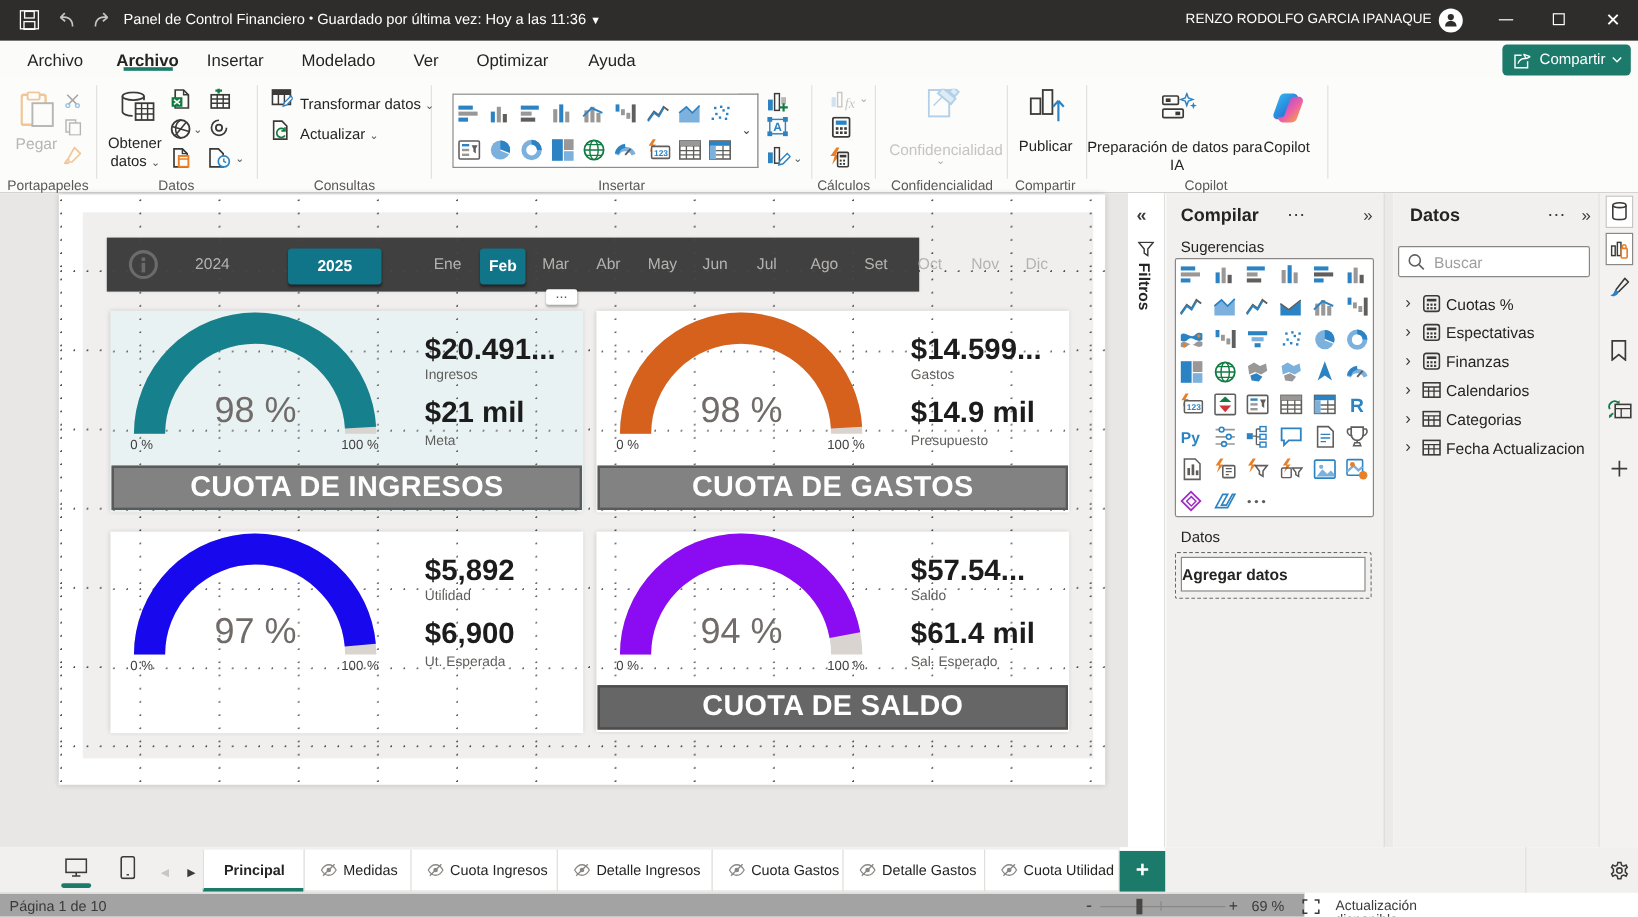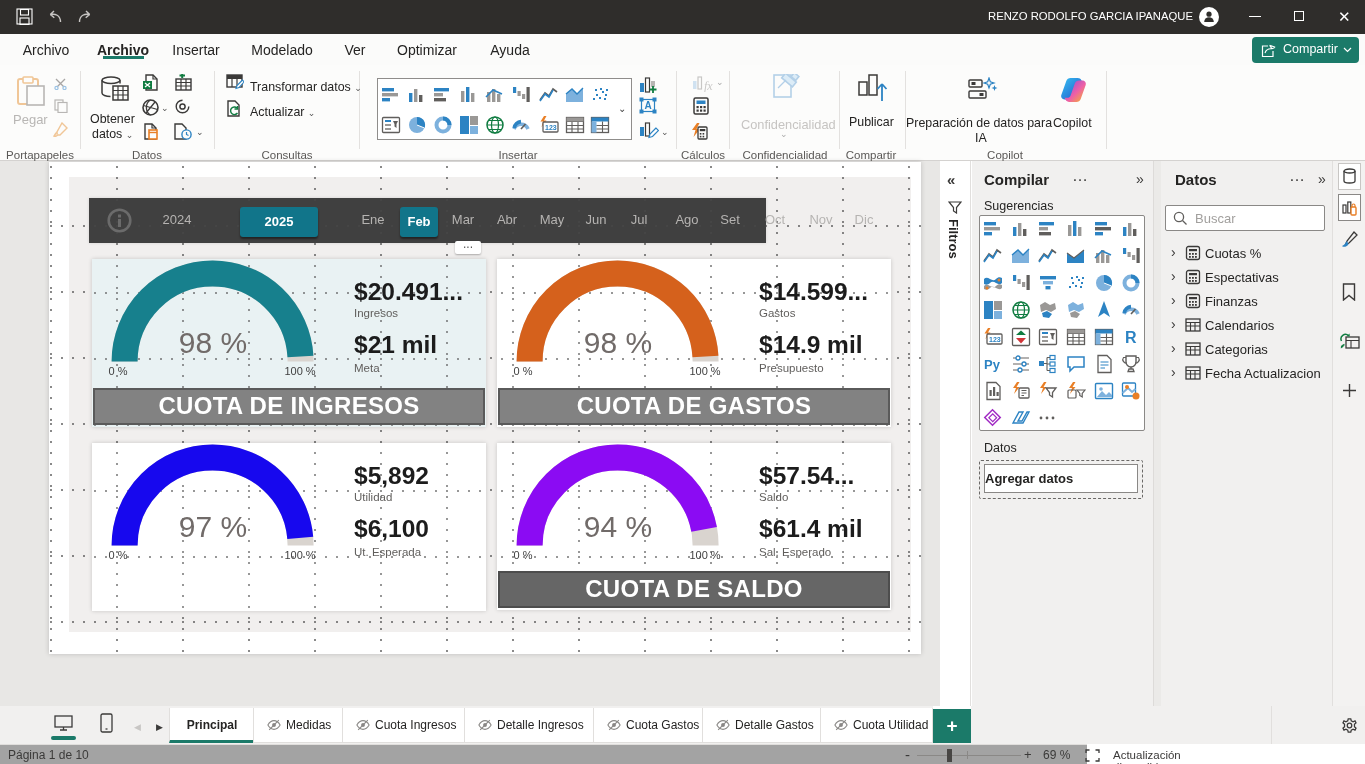--- a/index.html
+++ b/index.html
@@ -65,20 +65,21 @@
       <rect x="1" y="1" width="15" height="15"></rect>
       <rect x="4.5" y="1.5" width="8" height="5.5"></rect>
       <rect x="4" y="10" width="9" height="6.5"></rect>
     </svg>
   <svg class="abs" style="left:47px;top:9px" width="16" height="15" viewBox="0 0 16 15" fill="none" stroke="#c8c6c4" stroke-width="1.4">
       <path d="M13.5 13 C13.5 6 8 4.5 3.5 5.5 M3.3 5.6 L7 2 M3.3 5.4 L7.3 8.7"></path>
     </svg>
   <svg class="abs" style="left:77px;top:9px" width="16" height="15" viewBox="0 0 16 15" fill="none" stroke="#c8c6c4" stroke-width="1.4">
       <path d="M2.5 13 C2.5 6 8 4.5 12.5 5.5 M12.7 5.6 L9 2 M12.7 5.4 L8.7 8.7"></path>
     </svg>
+  <div class="abs t" style="left:103px;top:9px">Panel de Control Financiero <span style="font-size:10px;vertical-align:2px">•</span> Guardado por última vez: Hoy a las 11:36 <span style="font-size:9px">▼</span></div>
   <div class="abs" style="left:988px;top:10px;font-size:11.3px;color:#fff;letter-spacing:0">RENZO RODOLFO GARCIA IPANAQUE</div>
   <div class="abs" style="left:1199px;top:7px;width:20px;height:20px;border-radius:50%;background:#fff"></div>
   <svg class="abs" style="left:1202px;top:10px" width="14" height="14" viewBox="0 0 14 14" fill="#2f2d2b">
       <circle cx="7" cy="4.2" r="2.6"></circle>
       <path d="M2.2 12 a4.8 4.8 0 0 1 9.6 0 z"></path>
     </svg>
   <div class="abs" style="left:1249px;top:16px;width:12px;height:1.4px;background:#fff"></div>
   <div class="abs" style="left:1294px;top:11px;width:10px;height:10px;border:1.2px solid #fff"></div>
   <div class="abs" style="left:1338px;top:8px;font-size:15px;color:#fff;font-weight:300">✕</div>
 </div>
@@ -466,21 +467,21 @@
 <div class="card" style="left:92px;top:443px;width:394px;height:168px;background-position:24px 9px,2px 47px">
   <svg class="abs" style="left:0;top:0" width="330" height="132" viewBox="0 0 330 132">
     <path d="M32.6 102.5 A 88 88 0 0 1 208.6 102.5" fill="none" stroke="#d9d4cf" stroke-width="26"></path>
     <path d="M32.6 102.5 A 88 88 0 0 1 208.6 102.5" fill="none" stroke="#1708ee" stroke-width="26" stroke-dasharray="268.2 300"></path>
   </svg>
   <div class="gpct" style="left:121px;top:84px">97 %</div>
   <div class="glab" style="left:26px;top:112px">0 %</div>
   <div class="glab" style="left:208px;top:112px">100 %</div>
   <div class="m1" style="left:262px;top:19px">$5,892</div>
   <div class="m2" style="left:262px;top:48px">Utilidad</div>
-  <div class="m1" style="left:262px;top:72px">$6,100</div>
+  <div class="m1" style="left:262px;top:72px">$6,900</div>
   <div class="m2" style="left:262px;top:103px">Ut. Esperada</div>
 </div>
 <div class="card" style="left:497px;top:443px;width:394px;height:167px;background-position:15px 9px,4px 47px">
   <svg class="abs" style="left:0;top:0" width="330" height="132" viewBox="0 0 330 132">
     <path d="M32.6 102.5 A 88 88 0 0 1 208.6 102.5" fill="none" stroke="#d9d4cf" stroke-width="26"></path>
     <path d="M32.6 102.5 A 88 88 0 0 1 208.6 102.5" fill="none" stroke="#8b0bf3" stroke-width="26" stroke-dasharray="259.9 300"></path>
   </svg>
   <div class="gpct" style="left:121px;top:84px">94 %</div>
   <div class="glab" style="left:26px;top:112px">0 %</div>
   <div class="glab" style="left:208px;top:112px">100 %</div>

